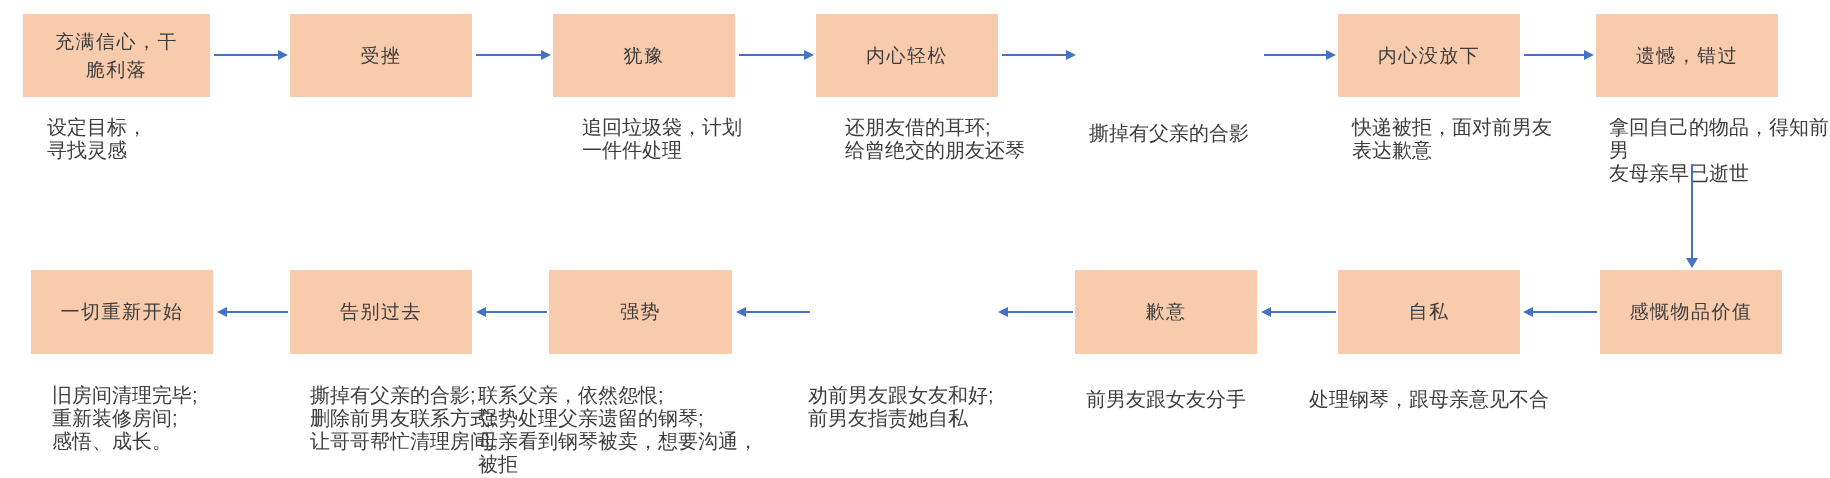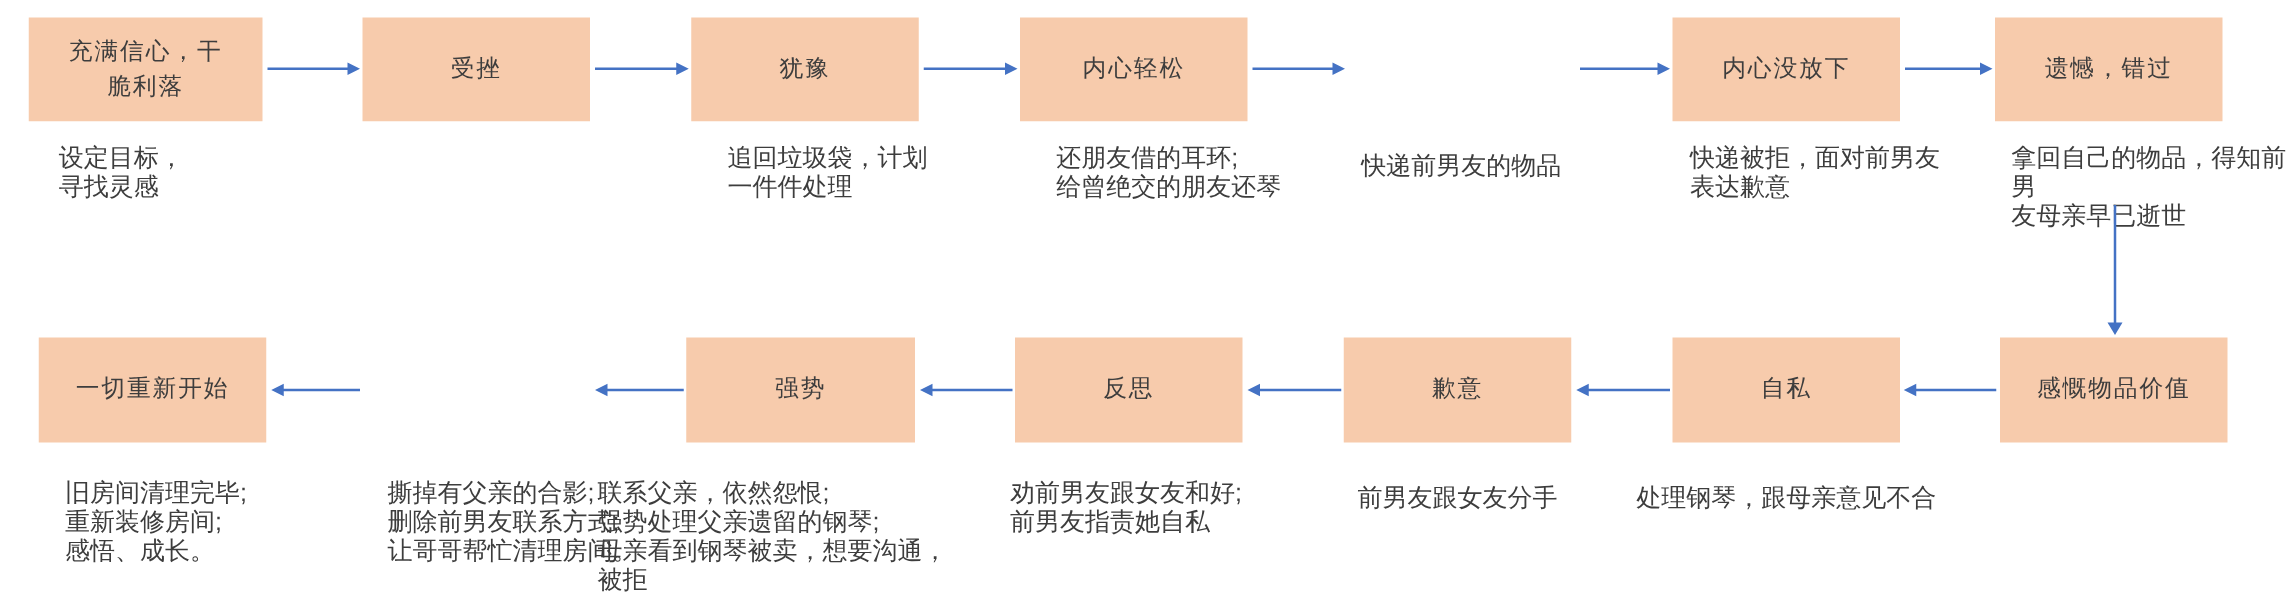--- a/index.html
+++ b/index.html
@@ -89,34 +89,34 @@
   <div class="box" style="left:1596px;top:14px;width:182px;height:83px">
       <span>遗憾，错过</span>
     </div>
 
   <div class="desc" style="left:47px;top:116px;width:200px">设定目标，
 寻找灵感</div>
   <div class="desc" style="left:582px;top:116px;width:220px">追回垃圾袋，计划
 一件件处理</div>
   <div class="desc" style="left:845px;top:116px;width:220px">还朋友借的耳环;
 给曾绝交的朋友还琴</div>
-  <div class="desc center" style="left:1049px;top:122px;width:240px">快递前男友的物品</div>
+  <div class="desc center" style="left:1049px;top:122px;width:240px">撕掉有父亲的合影</div>
   <div class="desc" style="left:1352px;top:116px;width:230px">快递被拒，面对前男友
 表达歉意</div>
   <div class="desc" style="left:1609px;top:116px;width:230px">拿回自己的物品，得知前男
 友母亲早已逝世</div>
 
   <div class="box" style="left:31px;top:270px;width:182px;height:84px">
       <span>一切重新开始</span>
     </div>
+  <div class="box" style="left:290px;top:270px;width:182px;height:84px">
+      <span>告别过去</span>
+    </div>
   <div class="box" style="left:549px;top:270px;width:183px;height:84px">
       <span>强势</span>
-    </div>
-  <div class="box" style="left:812px;top:270px;width:182px;height:84px">
-      <span>反思</span>
     </div>
   <div class="box" style="left:1075px;top:270px;width:182px;height:84px">
       <span>歉意</span>
     </div>
   <div class="box" style="left:1338px;top:270px;width:182px;height:84px">
       <span>自私</span>
     </div>
   <div class="box" style="left:1600px;top:270px;width:182px;height:84px">
       <span>感慨物品价值</span>
     </div>

